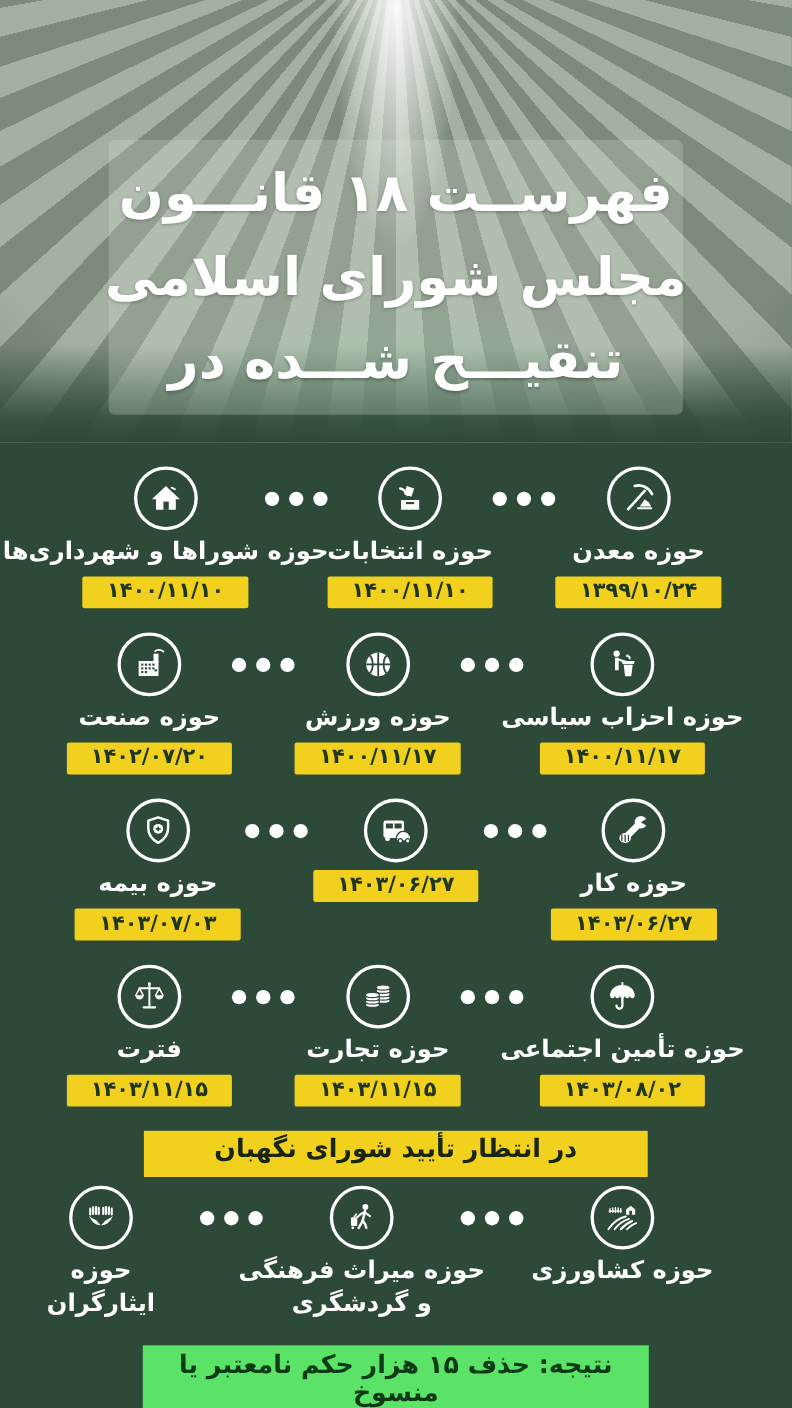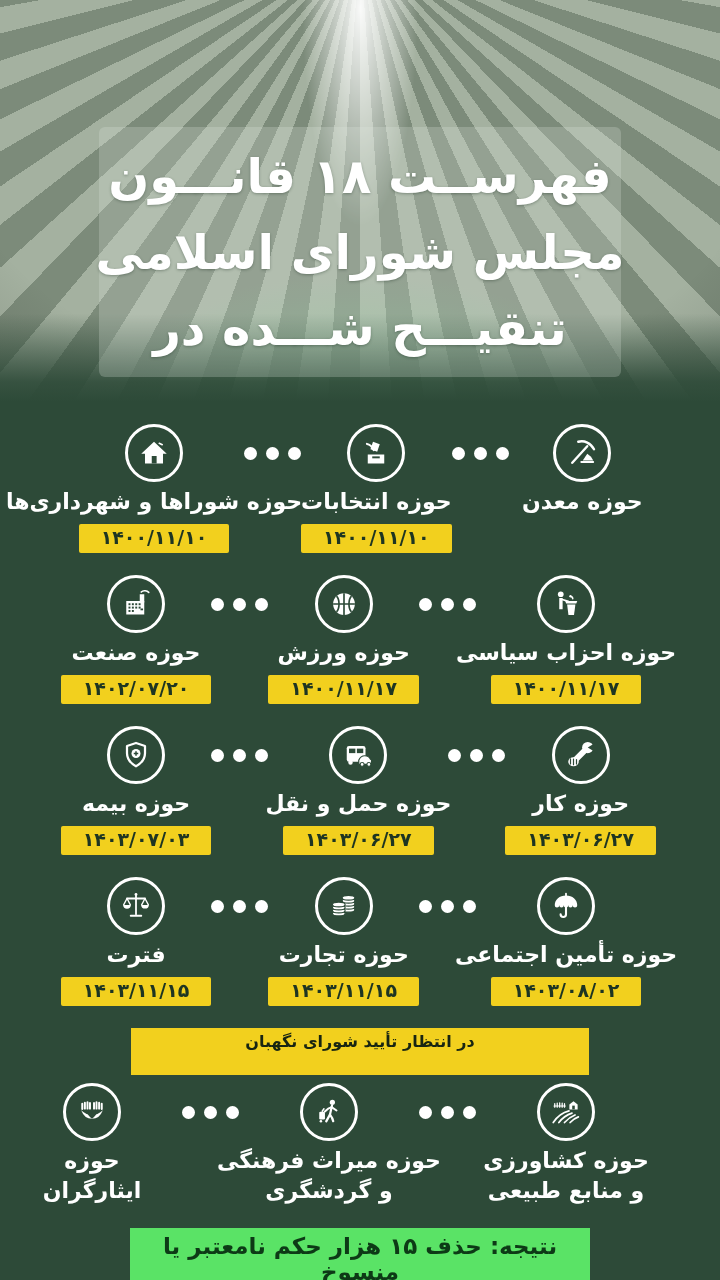--- a/index.html
+++ b/index.html
@@ -59,22 +59,22 @@
   .date-badge{
     margin-top:7px;background:var(--yellow);color:var(--badge-text);
     font-weight:bold;font-size:19px;padding:2px 22px 5px;border-radius:2px;
     white-space:nowrap;
   }
   .dots{display:flex;gap:9px;margin-top:23px;}
   .dots span{width:13px;height:13px;border-radius:50%;background:#fff;display:block;}
   
   .pending-banner{
     width:458px;margin:16px auto 8px;background:var(--yellow);
-    color:#182512;font-weight:bold;font-size:16px;text-align:center;
-    padding:4px 0 24px;
+    color:#182512;font-weight:bold;font-size:23px;text-align:center;
+    padding:4px 0 12px;
   }
   .result-banner{
     width:460px;margin:14px auto 0;background:var(--result-green);
     color:var(--result-text);font-weight:bold;font-size:23px;text-align:center;
     padding:5px 0 9px;
   }
 </style>
 </head>
 <body>
 
@@ -92,20 +92,21 @@
     <div class="item">
       <div class="icon-circle">
         <svg class="icn" viewBox="0 0 48 48">
           <path d="M11 37 L31 15" stroke="#fff" stroke-width="3.2" stroke-linecap="round" fill="none"></path>
           <path d="M19 9 C27 6.5 36 11 40 19" stroke="#fff" stroke-width="3.2" stroke-linecap="round" fill="none"></path>
           <path d="M25 34 l6 -9 l5 4 l3 5 z" fill="#fff"></path>
           <path d="M23 36 h16" stroke="#fff" stroke-width="2.4" stroke-linecap="round"></path>
         </svg>
       </div>
       <div class="item-label">حوزه معدن</div>
+      <div class="date-badge">۱۳۹۹/۱۰/۲۴</div>
     </div>
     <div class="dots">
         <span></span>
         <span></span>
         <span></span>
       </div>
     <div class="item">
       <div class="icon-circle">
         <svg class="icn" viewBox="0 0 48 48">
           <path d="M13 26 h22 v12 h-22 z" fill="#fff"></path>
@@ -222,21 +223,20 @@
         <svg class="icn" viewBox="0 0 48 48">
           <rect x="9" y="12" width="25" height="21" rx="3" fill="#fff"></rect>
           <rect x="12" y="15.5" width="8.5" height="6" fill="#2d4a38"></rect>
           <rect x="22.5" y="15.5" width="8.5" height="6" fill="#2d4a38"></rect>
           <circle cx="14" cy="34" r="3" fill="#fff"></circle>
           <path d="M25 31 q2.5 -6 8 -6 q5.5 0 7.5 4.5 l1.5 1 v6 h-17 z" fill="#fff" stroke="#2d4a38" stroke-width="1.6"></path>
           <circle cx="29.5" cy="36.5" r="2.6" fill="#fff" stroke="#2d4a38" stroke-width="1.4"></circle>
           <circle cx="38.5" cy="36.5" r="2.6" fill="#fff" stroke="#2d4a38" stroke-width="1.4"></circle>
         </svg>
       </div>
-      <div class="item-label">حوزه حمل و نقل</div>
       <div class="date-badge">۱۴۰۳/۰۶/۲۷</div>
     </div>
     <div class="dots">
         <span></span>
         <span></span>
         <span></span>
       </div>
     <div class="item">
       <div class="icon-circle">
         <svg class="icn" viewBox="0 0 48 48">
@@ -319,21 +319,21 @@
         <path d="M28.5 14 l5.5 -4.5 5.5 4.5 v6.5 h-11 z" fill="#fff"></path>
         <rect x="32.3" y="15.5" width="3.4" height="5" fill="#2d4a38"></rect>
         <path d="M9 13 v4.5 M12.3 12.3 v5.2 M15.6 12 v5.5 M18.9 12.3 v5.2 M22 13 v4.5" stroke="#fff" stroke-width="1.7" stroke-linecap="round"></path>
         <path d="M8 16 h15" stroke="#fff" stroke-width="1.5" stroke-linecap="round"></path>
         <path d="M7 38 C13 29 20 24.5 28 22.5" stroke="#fff" stroke-width="2.3" stroke-linecap="round" fill="none"></path>
         <path d="M14.5 38 C19.5 31.5 25.5 27.5 32 25.5" stroke="#fff" stroke-width="2.3" stroke-linecap="round" fill="none"></path>
         <path d="M22 38 C26 33.5 31 30 36 28" stroke="#fff" stroke-width="2.3" stroke-linecap="round" fill="none"></path>
         <path d="M29.5 38 C32.5 34.5 36.5 32 40.5 30.5" stroke="#fff" stroke-width="2.3" stroke-linecap="round" fill="none"></path>
       </svg>
     </div>
-    <div class="item-label two-line"><span>حوزه کشاورزی</span><br><span>و منابع طبیعی</span></div>
+    <div class="item-label two-line"><span>حوزه کشاورزی</span><br></div>
   </div>
   <div class="dots">
       <span></span>
       <span></span>
       <span></span>
     </div>
   <div class="item">
     <div class="icon-circle">
       <svg class="icn" viewBox="0 0 48 48">
         <circle cx="28.5" cy="11" r="3.5" fill="#fff"></circle>

